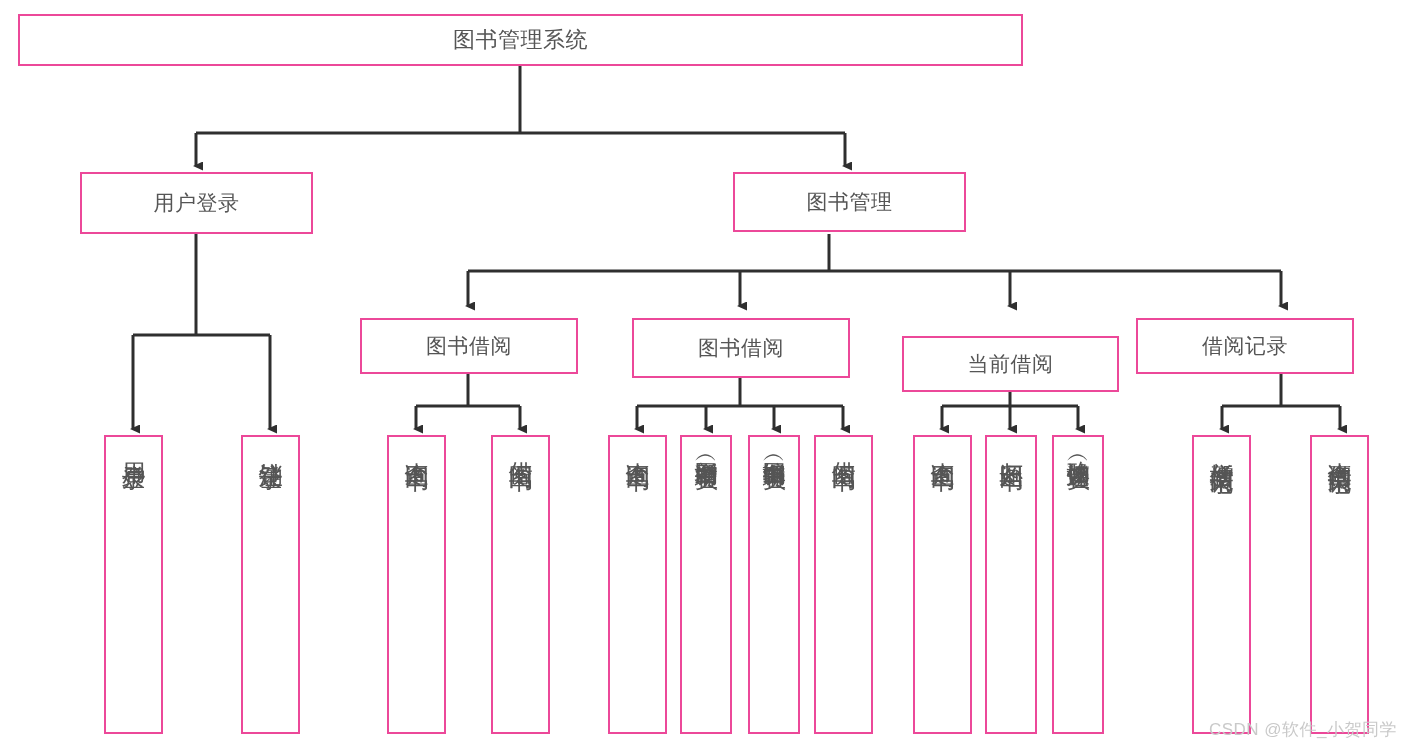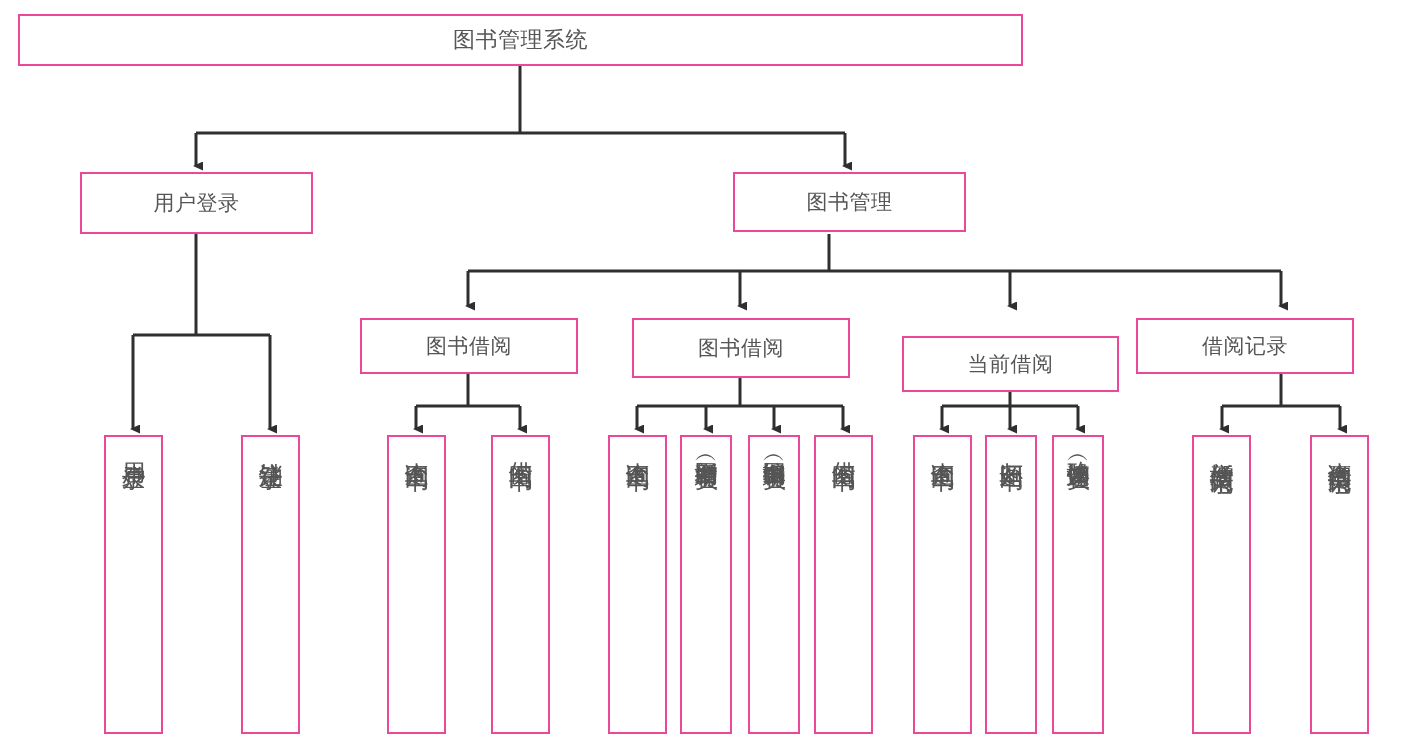--- a/index.html
+++ b/index.html
@@ -201,14 +201,15 @@
   </div>
 
   <div class="node v-node" style="left:1192px; top:435px; width:59px; height:299px;">
     <span class="label">新增借阅记录</span>
   </div>
 
   <div class="node v-node" style="left:1310px; top:435px; width:59px; height:299px;">
     <span class="label">查询借阅记录</span>
   </div>
 
+  <div id="watermark">CSDN @软件_小贺同学</div>
 
 </div>
 
 </body></html>

